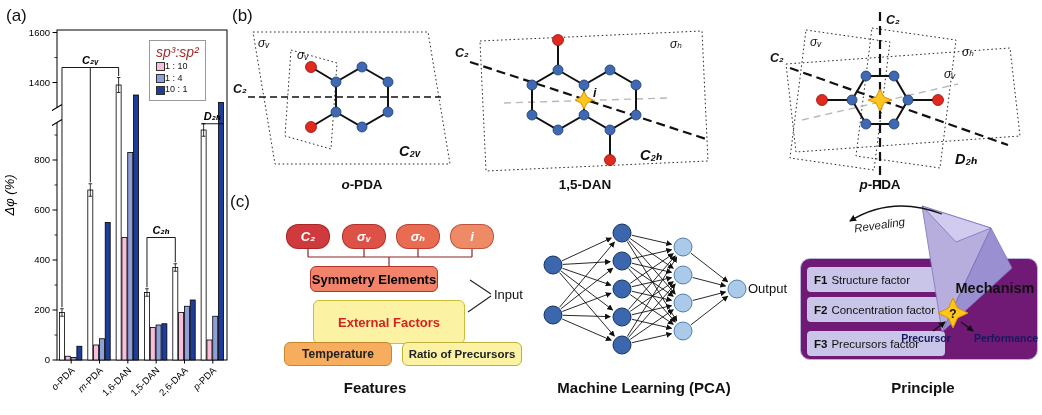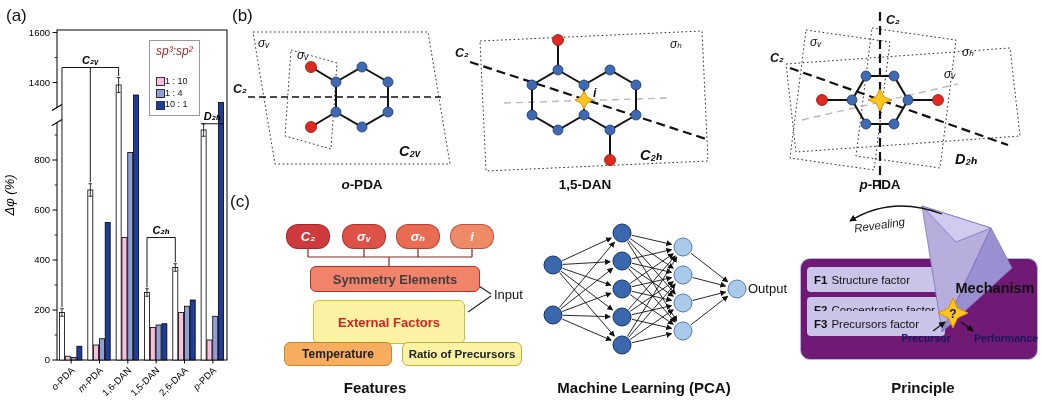--- a/index.html
+++ b/index.html
@@ -16,21 +16,21 @@
   .axis2b{stroke:#111;stroke-width:2.2;stroke-dasharray:9 5}
   .axisG{stroke:#b8b8b8;stroke-width:1.4;stroke-dasharray:7 5}
   .sym{font-size:12px;font-style:italic;fill:#111}
   .symB{font-size:12.5px;font-style:italic;font-weight:bold;fill:#111}
   .pg{font-size:14.5px;font-style:italic;font-weight:bold;fill:#111}
   .molname{font-size:13.5px;font-weight:bold;fill:#111;text-anchor:middle}
   .star{stroke:#dd8f00;stroke-width:1}
   .qm{font-size:12px;font-weight:bold;text-anchor:middle;fill:#111}
   
   #legend{position:absolute;left:149px;top:40px;border:1px solid #999;background:#fff;padding:3px 6px 4px;z-index:2}
-  #legend-title{font-size:12px;font-style:italic;color:#a52a2a;margin-bottom:18px}
+  #legend-title{font-size:14px;font-style:italic;color:#a52a2a;margin-bottom:1px}
   .lrow{display:flex;align-items:center;font-size:9px;line-height:1.3}
   .sw{display:inline-block;width:9px;height:9px;border:1px solid #333;flex:0 0 auto}
   
   .chip{position:absolute;width:44px;height:25px;border-radius:12px;color:#fff;display:flex;align-items:center;justify-content:center;
         font-size:13px;font-style:italic;font-weight:bold;border:1px solid rgba(120,0,0,.4);z-index:2}
   .cbox{position:absolute;display:flex;align-items:center;justify-content:center;border-radius:6px;font-weight:bold;z-index:2}
   .clabel{position:absolute;text-align:center;font-weight:bold;font-size:15px;color:#111;z-index:2}
   .small{position:absolute;font-size:13px;color:#111;z-index:2}
   .pp{position:absolute;font-size:10.5px;font-weight:bold;color:#18185e;text-align:center;z-index:5}
   #resultbox{position:absolute;left:800px;top:258px;width:238px;height:102px;border-radius:10px;border:1px solid #b9b4de;z-index:2}
@@ -289,40 +289,40 @@
         <circle cx="683" cy="331" r="9" fill="#abc9e8" stroke="#4e7fae" stroke-width="1"></circle>
         <circle cx="737" cy="289" r="9" fill="#abc9e8" stroke="#4e7fae" stroke-width="1"></circle>
       </g>
   </svg>
 
   <div class="chip" style="left: 286px; top: 224px; background: rgb(207, 58, 62);">C₂</div>
   <div class="chip" style="left: 342px; top: 224px; background: rgb(221, 81, 70);">σᵥ</div>
   <div class="chip" style="left: 396px; top: 224px; background: rgb(232, 107, 82);">σₕ</div>
   <div class="chip" style="left: 450px; top: 224px; background: rgb(239, 138, 102);">i</div>
 
-  <div class="cbox" style="left: 310px; top: 266px; width: 170px; height: 26px; border: 1.5px solid rgb(179, 50, 37); color: #404040; font-size: 13px; background: rgb(242, 131, 107);">Symmetry Elements</div>
+  <div class="cbox" style="left: 310px; top: 266px; width: 128px; height: 26px; border: 1.5px solid rgb(179, 50, 37); color: #000000; font-size: 13px; background: rgb(242, 131, 107);">Symmetry Elements</div>
   <div class="cbox" style="left: 313px; top: 300px; width: 152px; height: 44px; border: 1.5px solid rgb(205, 189, 55); color: rgb(212, 34, 34); font-size: 13px; background: rgb(251, 243, 163);">External Factors</div>
   <div class="cbox" style="left: 284px; top: 342px; width: 108px; height: 24px; border: 1px solid rgb(200, 134, 44); color: rgb(34, 34, 34); font-size: 12px; background: rgb(246, 173, 94);">Temperature</div>
   <div class="cbox" style="left: 402px; top: 342px; width: 120px; height: 24px; border: 1px solid rgb(192, 177, 58); color: rgb(34, 34, 34); font-size: 11.5px; background: rgb(251, 243, 163);">Ratio of Precursors</div>
 
   <div class="clabel" style="left:300px;top:379px;width:150px">Features</div>
   <div class="small" style="left:494px;top:287px">Input</div>
   <div class="clabel" style="left:538px;top:379px;width:212px">Machine Learning (PCA)</div>
   <div class="small" style="left:748px;top:281px">Output</div>
 
   <div id="resultbox" style="background: #701a75;">
     <div class="frow" style="top: 8px; background: rgb(200, 197, 232);">
       <b>F1</b>
       <span>Structure factor</span>
     </div>
     <div class="frow" style="top: 38px; background: rgb(200, 197, 232);">
       <b>F2</b>
       <span>Concentration factor</span>
     </div>
-    <div class="frow" style="top: 52px; background: rgb(200, 197, 232); text-align: center;">
+    <div class="frow" style="top: 72px; background: rgb(200, 197, 232); text-align: center;">
       <b>F3</b>
       <span>Precursors factor</span>
     </div>
   </div>
 
   <div id="mech">Mechanism</div>
   <div id="revealing">Revealing</div>
   <div class="pp" style="left:898px;top:332px;width:56px">Precursor</div>
   <div class="pp" style="left:972px;top:332px;width:68px">Performance</div>
   <div class="clabel" style="left:848px;top:379px;width:150px">Principle</div>

